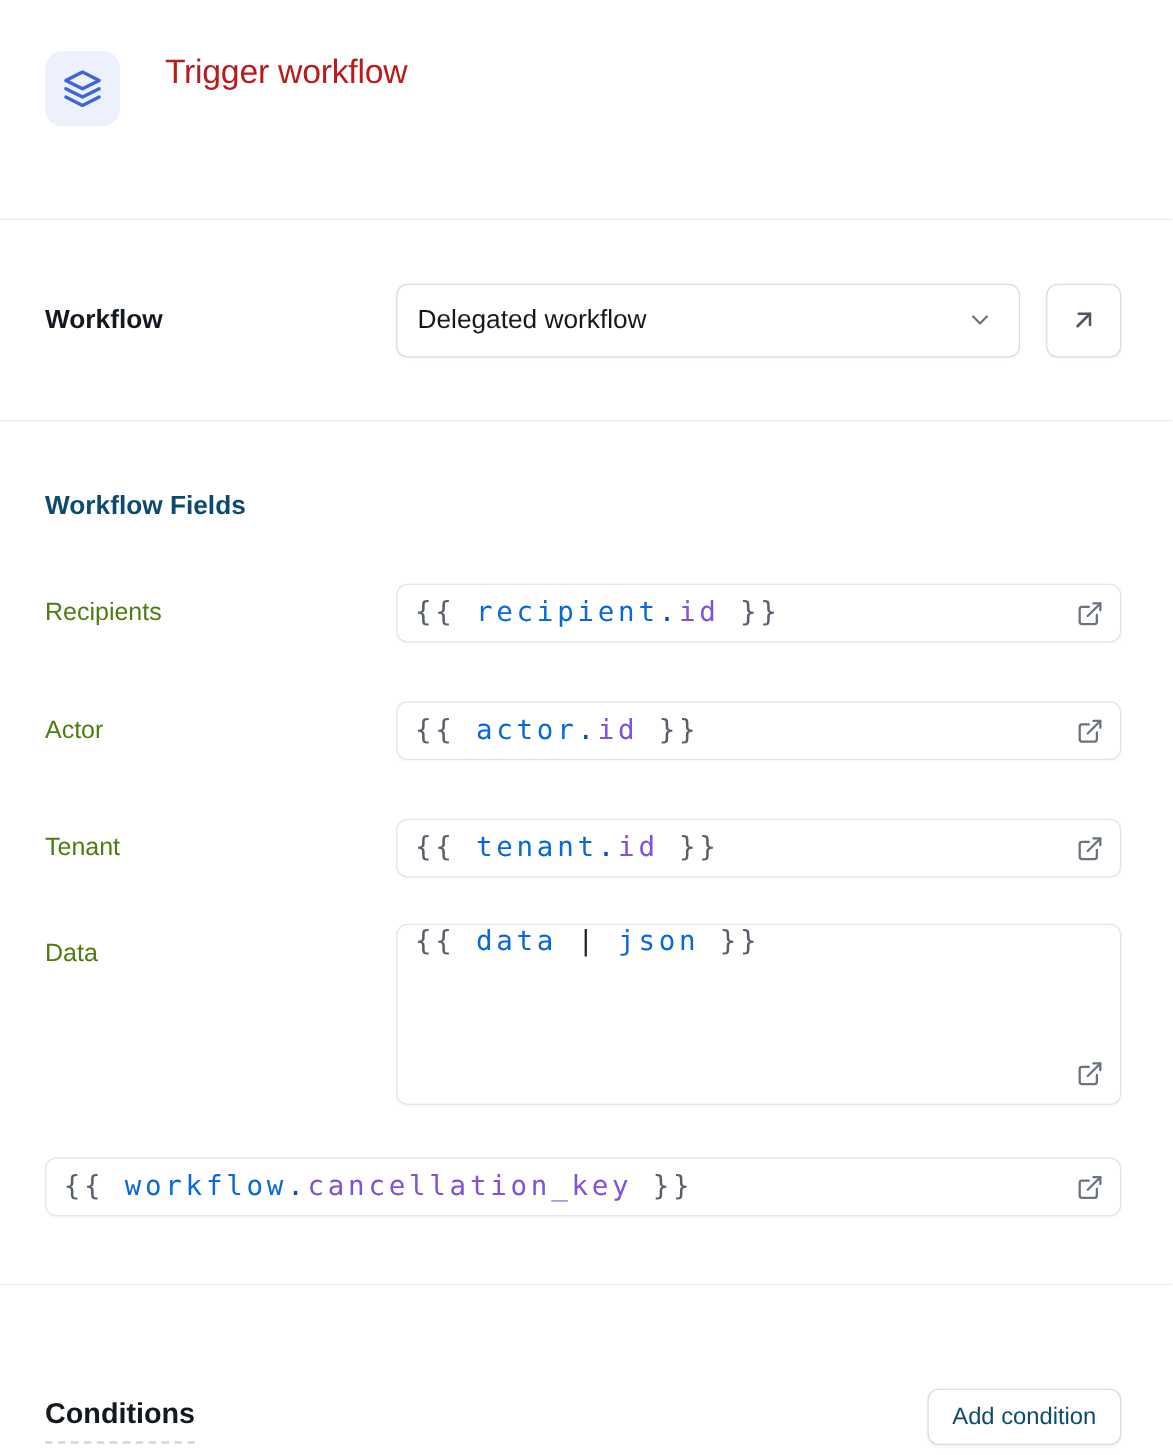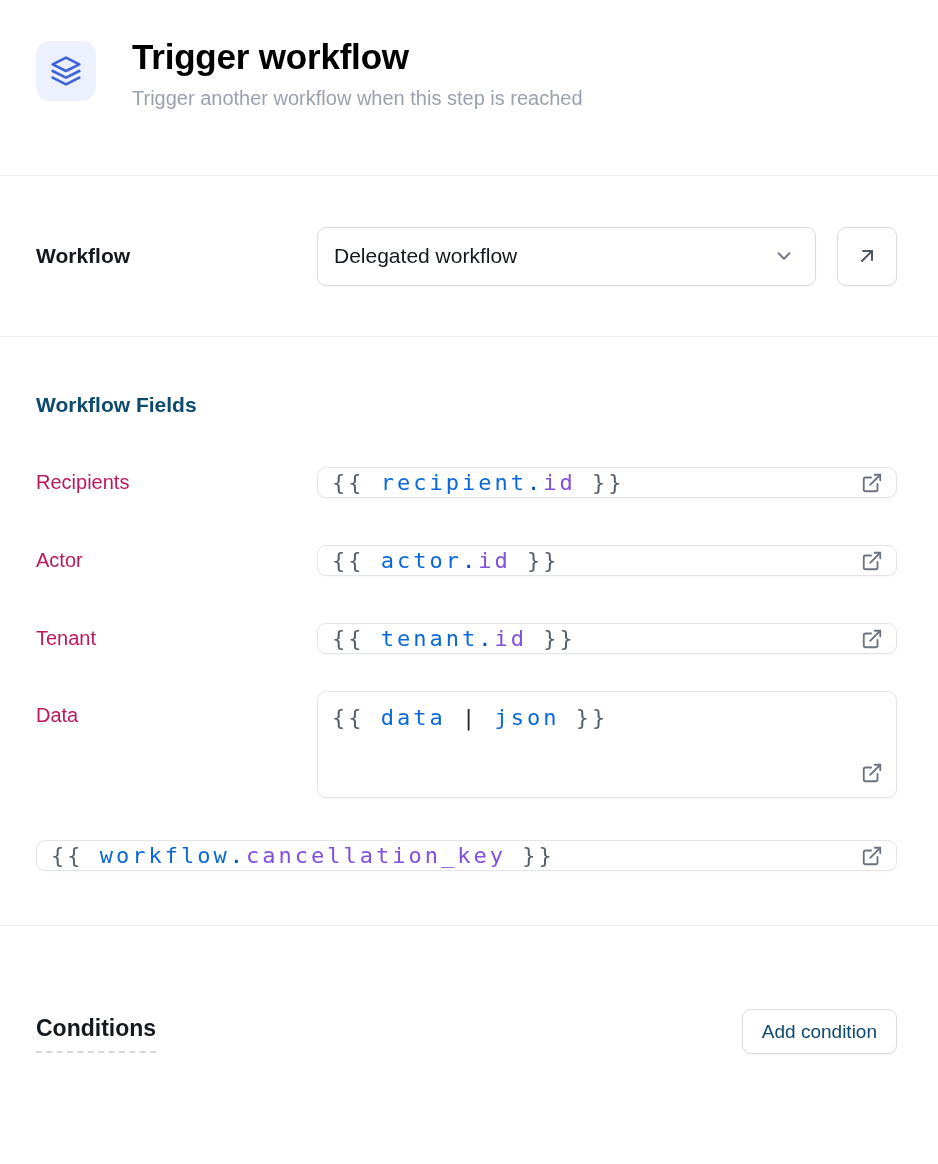--- a/index.html
+++ b/index.html
@@ -24,23 +24,23 @@
   .icon-badge {
     width: 60px; height: 60px;
     border-radius: 14px;
     background: #EDF1FE;
     color: #3E63DD;
     display: flex; align-items: center; justify-content: center;
     flex: 0 0 auto;
   }
   .titles h1 {
     margin: 0;
-    font-size: 35px;
-    font-weight: 700;
-    color: #000000;
+    font-size: 27px;
+    font-weight: 400;
+    color: #b91c1c;
     line-height: 32px;
     letter-spacing: -0.2px;
   }
   .titles p {
     margin: 12px 0 0 0;
     font-size: 20px;
     color: #9AA1AE;
     line-height: 26px;
   }
 
@@ -98,41 +98,41 @@
     line-height: 25px;
   }
   .field-row { display: flex; align-items: center; }
   .field-row.gap-a { margin-bottom: 47px; }
   .field-row.gap-b { margin-bottom: 37px; }
   .field-row.gap-c { margin-bottom: 42px; }
   .field-label {
     width: 281px;
     flex: 0 0 auto;
     font-size: 20px;
-    color: #be185d;
+    color: #4d7c0f;
   }
   .field-row.tall { align-items: flex-start; margin-top: 36px; }
   .field-row.tall .field-label { padding-top: 13px; }
   .code-input {
     position: relative;
     flex: 1;
-    height: 31px;
+    height: 47px;
     border: 1px solid #E3E5E8;
     border-radius: 9px;
     background: #fff;
     display: flex; align-items: center;
     padding: 0 52px 0 14px;
     box-shadow: 0 1px 2px rgba(16,24,40,.03);
     cursor: text;
     overflow: hidden;
   }
   .code-input.tall {
-    height: 107px;
+    height: 145px;
     align-items: flex-start;
-    padding-top: 13px;
+    padding-top: 1px;
   }
   .code-input code {
     font-family: "DejaVu Sans Mono", monospace;
     font-size: 22px;
     letter-spacing: 3px;
     white-space: pre;
     line-height: 26px;
   }
   .tok-brace { color: #57606A; }
   .tok-var   { color: #0969DA; }
@@ -194,21 +194,20 @@
   <header class="header">
     <div class="icon-badge">
       <svg width="32" height="32" viewBox="0 0 24 24" fill="none" stroke="currentColor" stroke-width="2" stroke-linecap="round" stroke-linejoin="round">
         <path d="M12 2 2 7l10 5 10-5-10-5z"></path>
         <path d="m2 12 10 5 10-5"></path>
         <path d="m2 17 10 5 10-5"></path>
       </svg>
     </div>
     <div class="titles">
       <h1>Trigger workflow</h1>
-      <p>Trigger another workflow when this step is reached</p>
     </div>
   </header>
 
   <section class="workflow-section">
     <span class="workflow-label">Workflow</span>
     <div class="select">
       <span>Delegated workflow</span>
       <span class="caret">
         <svg width="22" height="22" viewBox="0 0 24 24" fill="none" stroke="currentColor" stroke-width="2" stroke-linecap="round" stroke-linejoin="round">
           <polyline points="6 9 12 15 18 9"></polyline>

